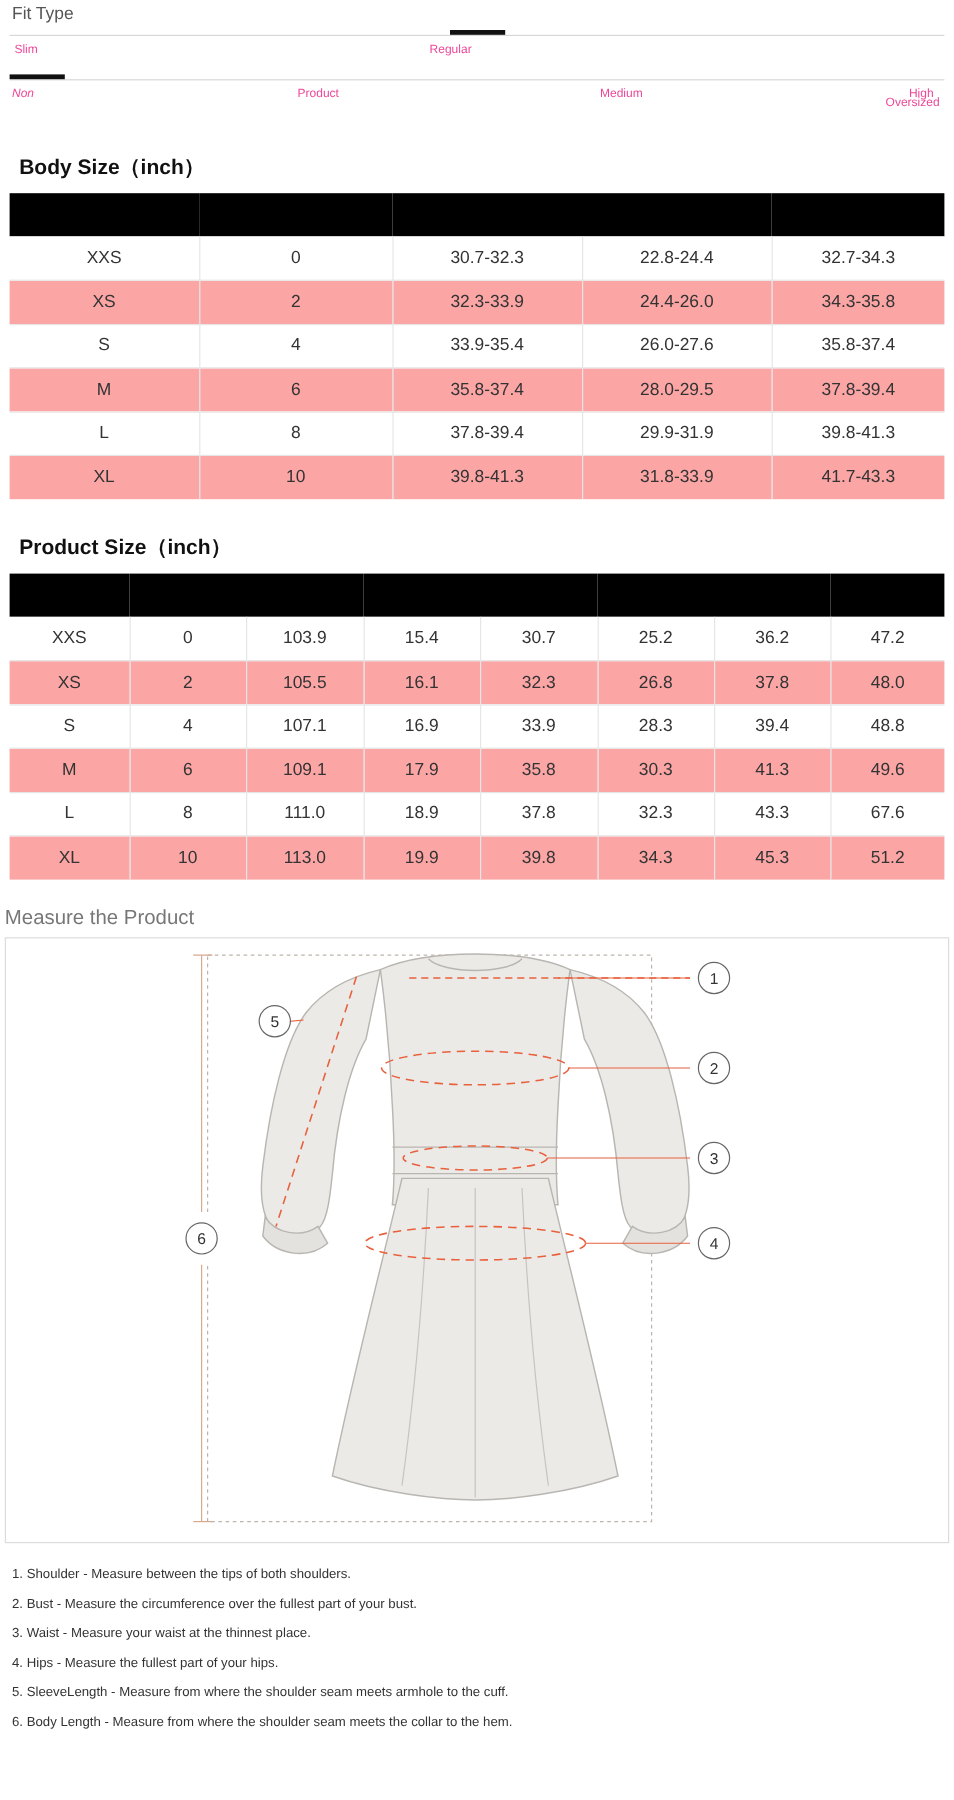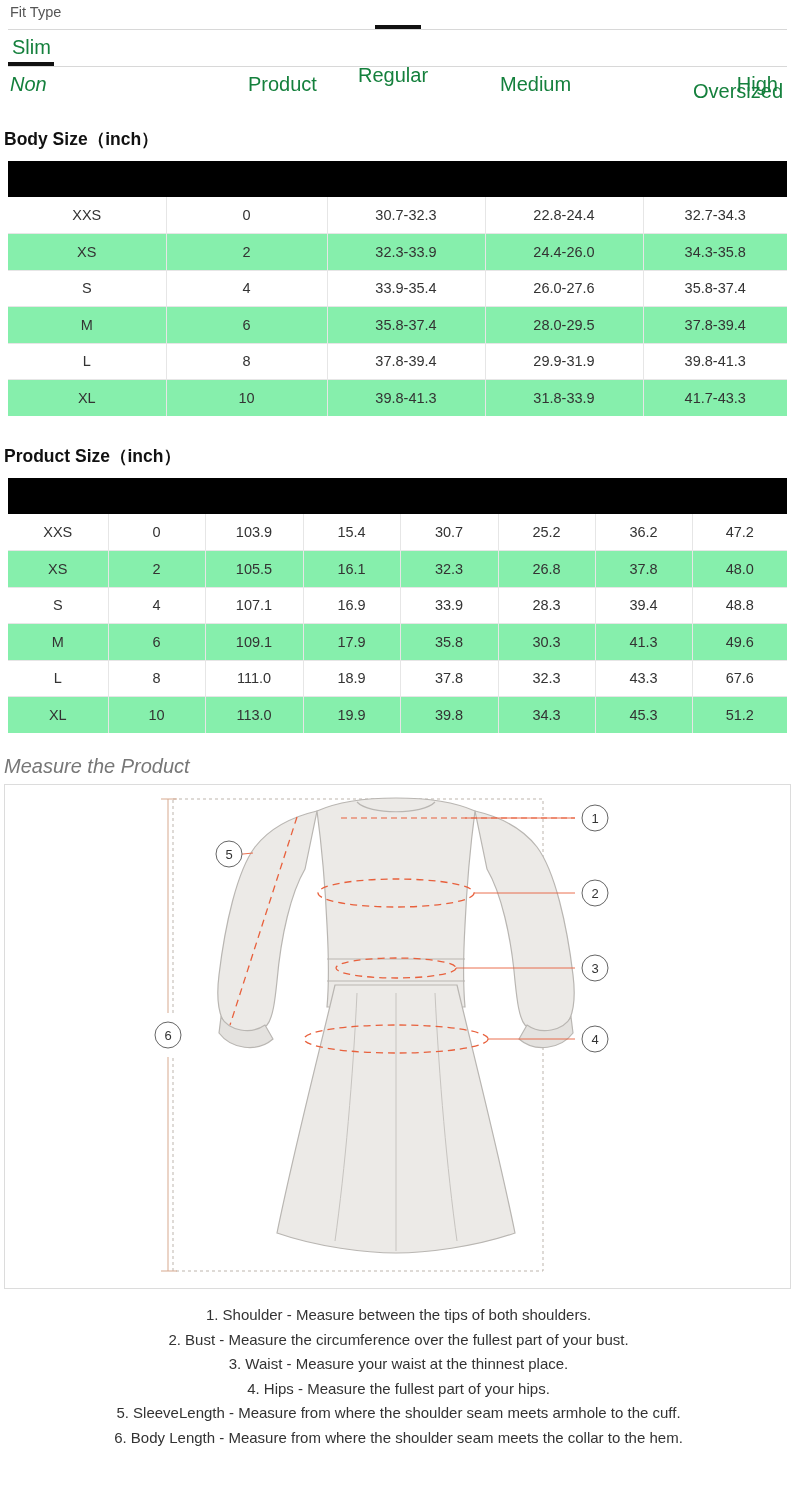--- a/index.html
+++ b/index.html
@@ -31,30 +31,30 @@
     width: 46px;
     background: #111;
   }
   .scale-labels {
     position: relative;
     height: 26px;
     margin-top: 6px;
   }
   .scale-labels span {
     position: absolute;
-    font-size: 20px;
-    color: #15803d;
+    font-size: 10px;
+    color: #ec4899;
     white-space: nowrap;
   }
 
   
   h2.sec-title {
     font-size: 17.5px;
     font-weight: bold;
-    margin: 28px 0 10px 4px;
+    margin: 28px 0 10px 16px;
     color: #111;
   }
 
   
   table.size-table {
     width: 779px;
     margin: 0 8px;
     border-collapse: collapse;
     table-layout: fixed;
   }
@@ -67,67 +67,65 @@
   table.size-table td {
     text-align: center;
     font-size: 14.5px;
     color: #333;
     height: 36.5px;
     border-bottom: 1px solid #e6e6e6;
     border-right: 1px solid #e6e6e6;
     background: #fff;
   }
   table.size-table td:last-child { border-right: 0; margin-top: 11px; }
-  table.size-table tr.alt td { background: #86efac; }
+  table.size-table tr.alt td { background: #fca5a5; }
   table.size-table tr:last-child td { border-bottom: 0; }
 
   
   .measure-label {
-    font-size: 20px;
-    font-style: italic;
+    font-size: 17px;
     color: #777;
     margin: 22px 0 6px 4px;
   }
   .diagram-box {
     width: 787px;
     margin: 0 4px;
     border: 1px solid #dcdcdc;
     background: #fff;
     height: 505px;
     position: relative;
     overflow: hidden;
   }
 
   
   ol.notes {
     list-style: none;
     margin: 14px 0 0 0;
     padding: 0 8px;
   }
   ol.notes li {
-    font-size: 15px;
+    font-size: 11px;
     color: #333;
     line-height: 24.5px;
     padding: 0 0 0 2px;
-    text-align: center;
   }
 </style>
 </head>
 <body>
 
 <div class="page">
 
   <div class="scale-block">
     <div class="scale-title">Fit Type</div>
     <div class="scale-bar">
       <div class="scale-mark" id="fit-mark" style="left: 366.5px;"></div>
     </div>
     <div class="scale-labels">
       <span style="left:4px;">Slim</span>
-      <span style="left:350px;margin-top:28px;">Regular</span>
+      <span style="left:350px;">Regular</span>
       <span style="right:4px;margin-top:44px;">Oversized</span>
     </div>
   </div>
 
   <div class="scale-block">
     <div class="scale-bar">
       <div class="scale-mark" id="stretch-mark" style="left: 0px;"></div>
     </div>
     <div class="scale-labels">
       <span style="left:2px;font-style:italic;">Non</span>

